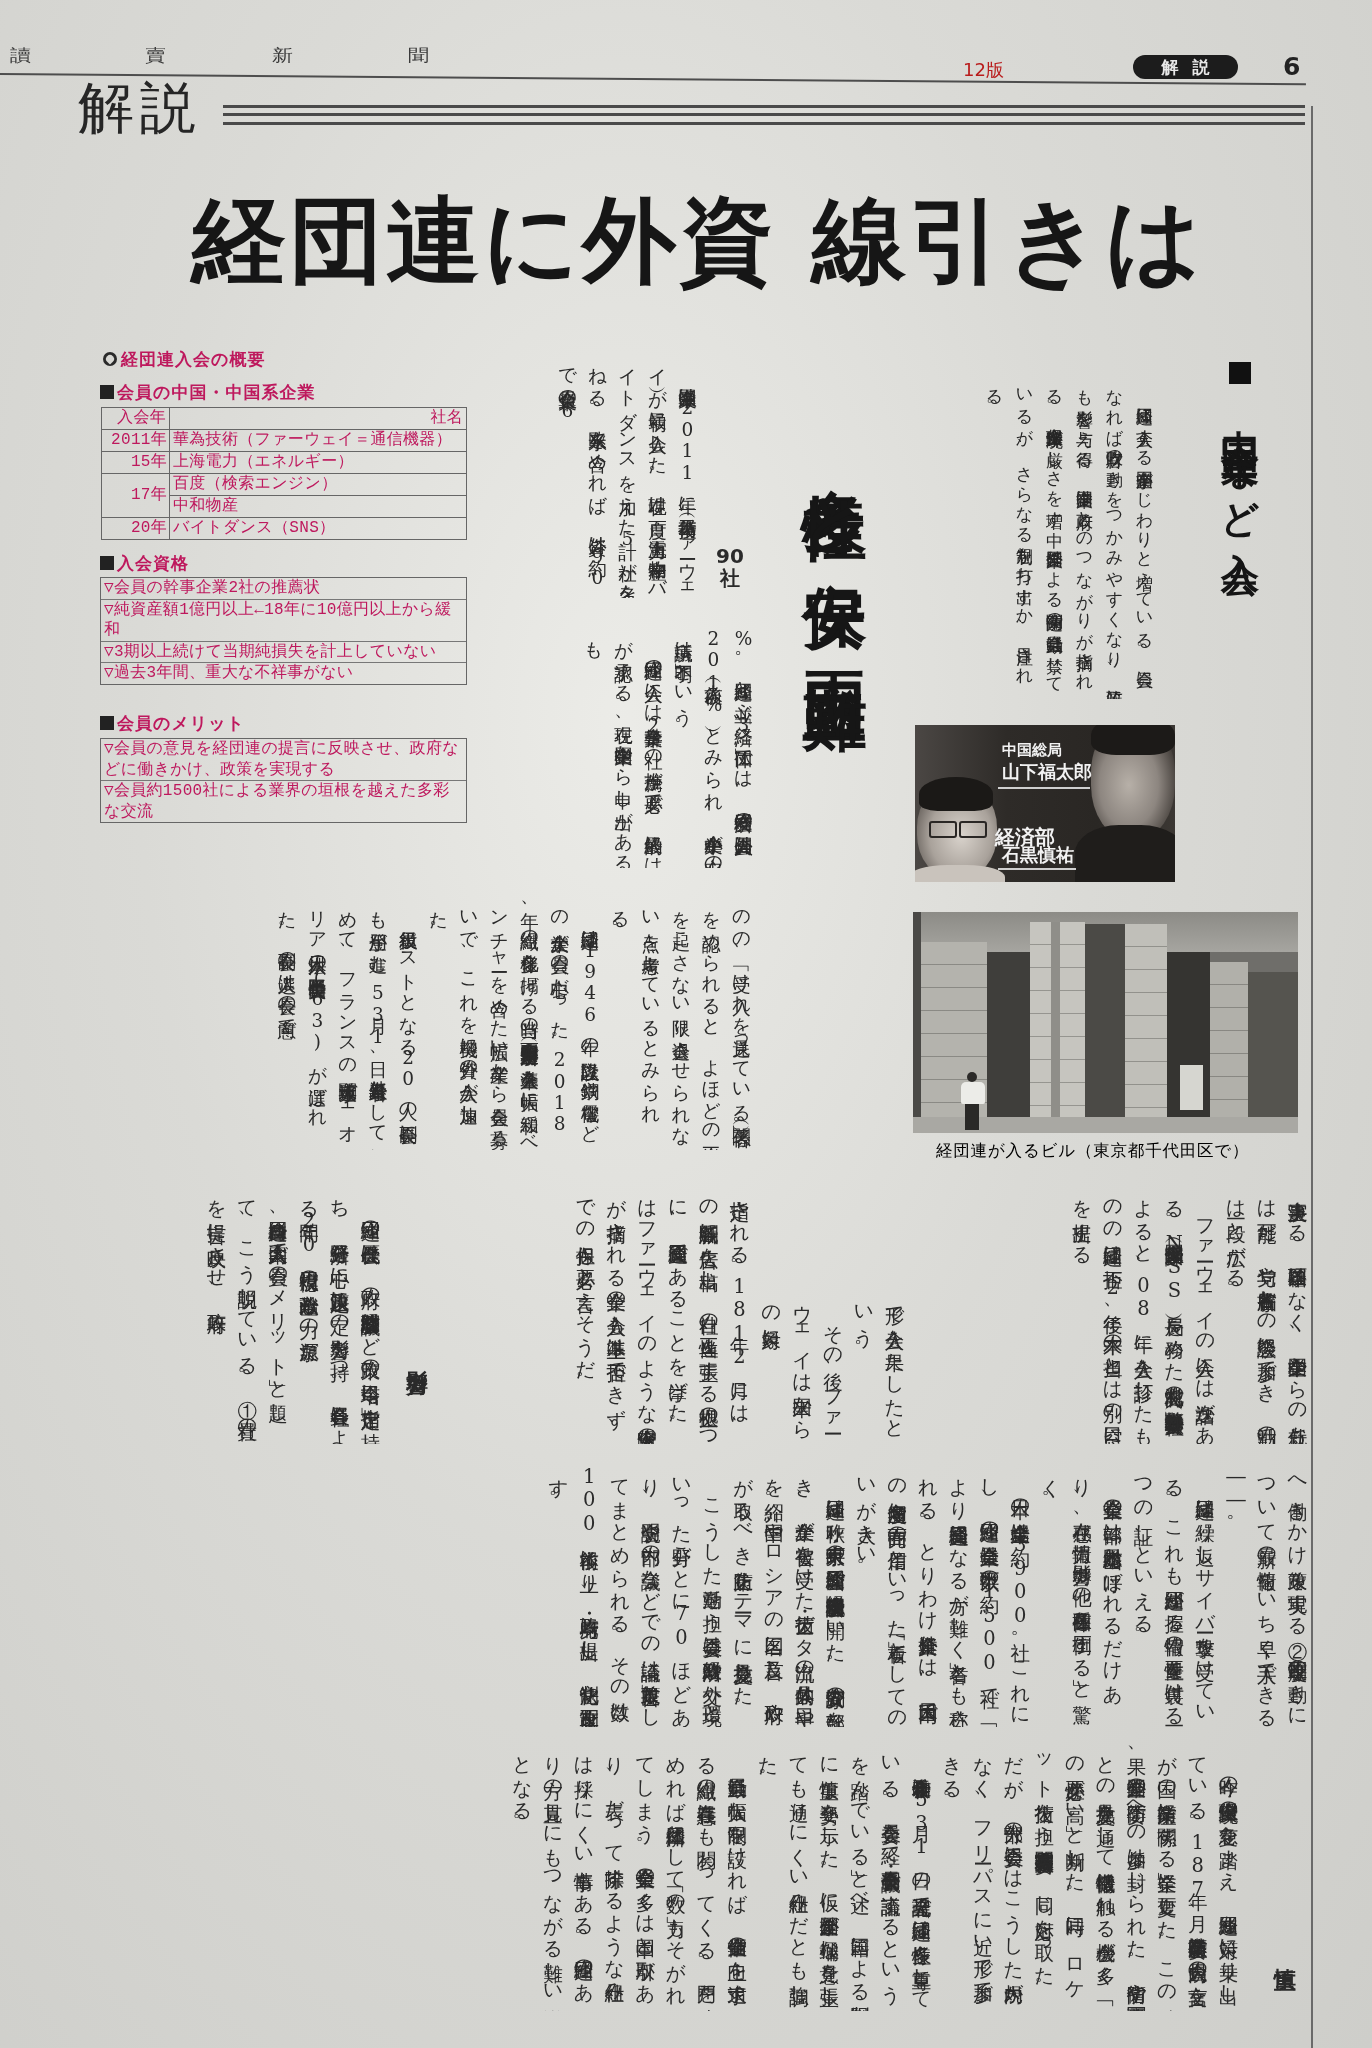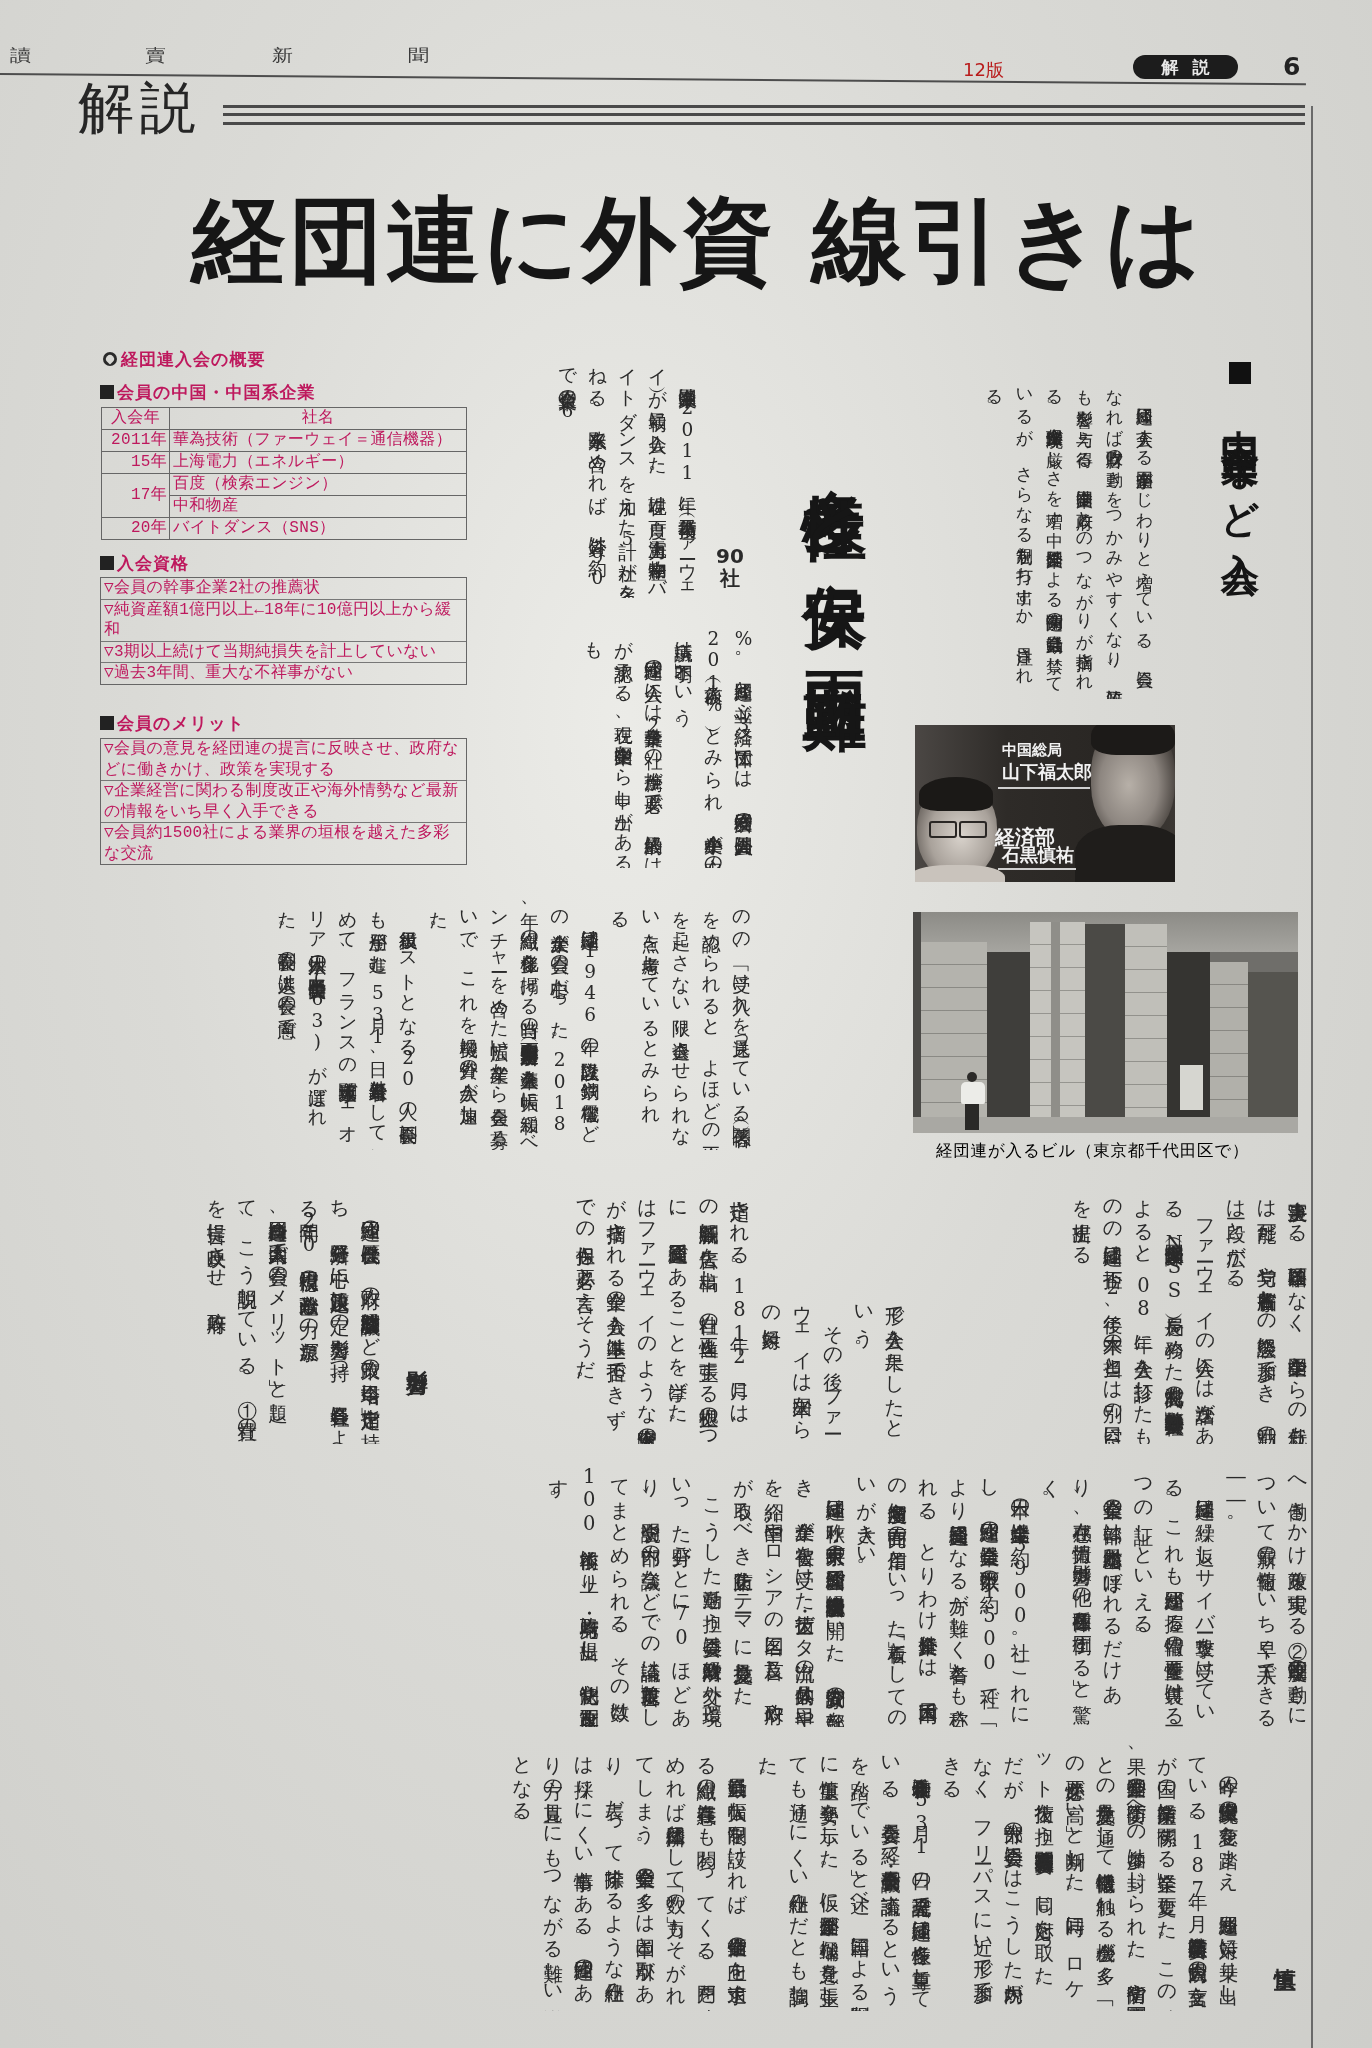--- a/index.html
+++ b/index.html
@@ -86,21 +86,21 @@
       content:""; position:absolute; left:3px; top:3px; width:8px; height:8px; border-radius:50% 50% 10% 50%;
       background:#d8d8d4; transform:rotate(45deg);
     }
     .fb-sub { position:absolute; left:5px; font-size:17px; font-weight:bold; letter-spacing:1px; white-space:nowrap; }
     .sq { display:inline-block; width:14px; height:14px; background:#222; vertical-align:-1px; margin-right:3px; }
     .fb-table {
       position:absolute; left:6px; top:61px; width:366px; border-collapse:collapse;
       font-size:16px; letter-spacing:0.3px;
     }
     .fb-table th, .fb-table td { border:1.5px solid #666; padding:0 3px; height:21px; line-height:21px; white-space:nowrap; }
-    .fb-table th { font-weight:normal; text-align:center; }
+    .fb-table th { font-weight:normal; text-align:right; }
     .fb-table td.yr { width:62px; text-align:right; padding-right:2px; }
     .fb-list { position:absolute; left:5px; width:365px; border:1.5px solid #666; font-size:16px; letter-spacing:0.3px; }
     .fb-list .it { border-bottom:1.2px solid #777; padding:0 3px 0 3px; line-height:20.5px; }
     .fb-list .it:last-child { border-bottom:none; }
 
     
     .rp-photo {
       position:absolute; left:915px; top:725px; width:260px; height:157px; overflow:hidden;
       background:linear-gradient(90deg, #4b4744 0%, #2e2b28 35%, #2a2724 70%, #3b3733 100%);
     }
@@ -184,21 +184,20 @@
     <div class="it">▽純資産額1億円以上←18年に10億円以上から緩和</div>
     <div class="it">▽3期以上続けて当期純損失を計上していない</div>
     <div class="it">▽過去3年間、重大な不祥事がない</div>
   </div>
 
   <div class="fb-sub" style="top:366px">
     <span class="sq"></span><span>会員のメリット</span>
   </div>
   <div class="fb-list" style="top:392px">
     <div class="it">▽会員の意見を経団連の提言に反映させ、政府などに働きかけ、政策を実現する</div>
-    <div class="it">▽企業経営に関わる制度改正や海外情勢など最新の情報をいち早く入手できる</div>
     <div class="it">▽会員約1500社による業界の垣根を越えた多彩な交流</div>
   </div>
 </div>
 
 <div class="lead-square"></div>
 <div class="lead-heading">中国企業など入会</div>
 <div class="vt lead" style="left:920px; top:377px; width:240px; height:322px;">　経団連に入会する中国企業がじわりと増えている。会員になれば政官財の動きをつかみやすくなり、政策にも影響を与え得る。中国企業は政府とのつながりが指摘される。安全保障環境が厳しさを増す中、外国企業による防衛関連の会員活動は禁じているが、さらなる規制を打ち出すか、注目される。</div>
 
 <div class="rp-photo">
   <div class="part" style="left:176px; top:-6px; width:84px; height:120px; border-radius:45%; background:radial-gradient(ellipse at 45% 55%, #b7b0a8 0%, #8d8680 45%, #3a3531 80%);"></div>

